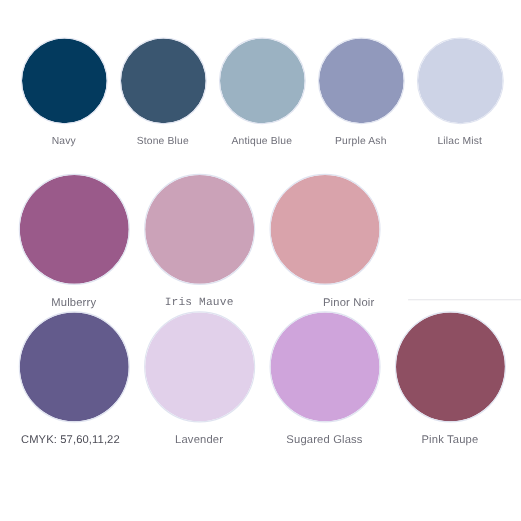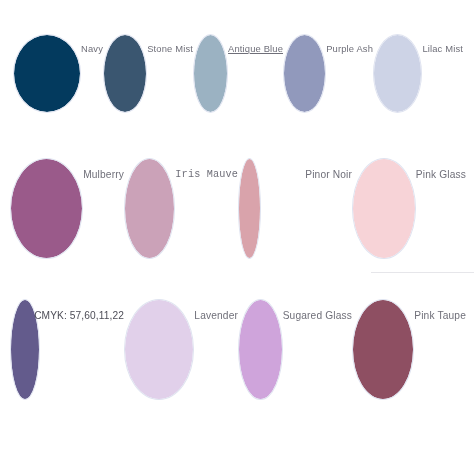--- a/index.html
+++ b/index.html
@@ -36,28 +36,29 @@
     left: 13px;
     width: 450px;
     justify-content: flex-start;
   }
   #row-2 {
     top: 158px;
     left: 10px;
     width: 456px;
   }
   #row-3 {
-    top: 299px;
+    top: 283px;
     left: 10px;
     width: 456px;
   }
 
   .swatch {
     display: flex;
-    align-items: flex-start;
+    flex-direction: column;
+    align-items: center;
     box-sizing: border-box;
   }
 
   
   #row-1 .swatch {
     width: 90px;
     margin-right: 0px;
   }
   #row-2 .swatch,
   #row-3 .swatch {
@@ -128,26 +129,26 @@
 
   <div class="swatch-row" id="row-1">
 
     <div class="swatch">
       <div class="disc" style="background-color: rgb(3, 58, 94); border-color: rgb(223, 227, 240);"></div>
       <div class="swatch-label" style="color: rgb(111, 111, 121);">Navy</div>
     </div>
 
     <div class="swatch">
       <div class="disc" style="background-color: rgb(58, 86, 112); border-color: rgb(223, 227, 240);"></div>
-      <div class="swatch-label" style="color: rgb(111, 111, 121);">Stone Mist</div>
+      <div class="swatch-label" style="color: rgb(111, 111, 121);">Stone Blue</div>
     </div>
 
     <div class="swatch">
       <div class="disc" style="background-color: rgb(155, 178, 194); border-color: rgb(223, 227, 240);"></div>
-      <div class="swatch-label" style="color: rgb(111, 111, 121); text-decoration: underline;">Antique Blue</div>
+      <div class="swatch-label" style="color: rgb(111, 111, 121);">Antique Blue</div>
     </div>
 
     <div class="swatch">
       <div class="disc" style="background-color: rgb(145, 153, 188); border-color: rgb(223, 227, 240);"></div>
       <div class="swatch-label" style="color: rgb(111, 111, 121);">Purple Ash</div>
     </div>
 
     <div class="swatch">
       <div class="disc" style="background-color: rgb(205, 211, 230); border-color: rgb(223, 227, 240);"></div>
       <div class="swatch-label" style="color: rgb(111, 111, 121);">Lilac Mist</div>
@@ -165,24 +166,20 @@
     <div class="swatch">
       <div class="disc" style="background-color: rgb(203, 162, 184); border-color: rgb(223, 227, 240);"></div>
       <div class="swatch-label" style="color: rgb(111, 111, 121); font-family: Liberation Mono, monospace;">Iris Mauve</div>
     </div>
 
     <div class="swatch">
       <div class="disc" style="background-color: rgb(217, 163, 171); border-color: rgb(223, 227, 240);"></div>
       <div class="swatch-label" style="color: rgb(111, 111, 121); padding-left: 44px;">Pinor Noir</div>
     </div>
 
-    <div class="swatch">
-      <div class="disc" style="background-color: rgb(247, 211, 215); border-color: rgb(223, 227, 240);"></div>
-      <div class="swatch-label" style="color: rgb(111, 111, 121);">Pink Glass</div>
-    </div>
 
   </div>
 
   <div id="section-rule" class="rule-upper"></div>
 
   <div class="swatch-row" id="row-3">
 
     <div class="swatch">
       <div class="disc" style="background-color: rgb(99, 91, 140); border-color: rgb(223, 227, 240);"></div>
       <div class="swatch-label cmyk-label">CMYK: 57,60,11,22</div>

